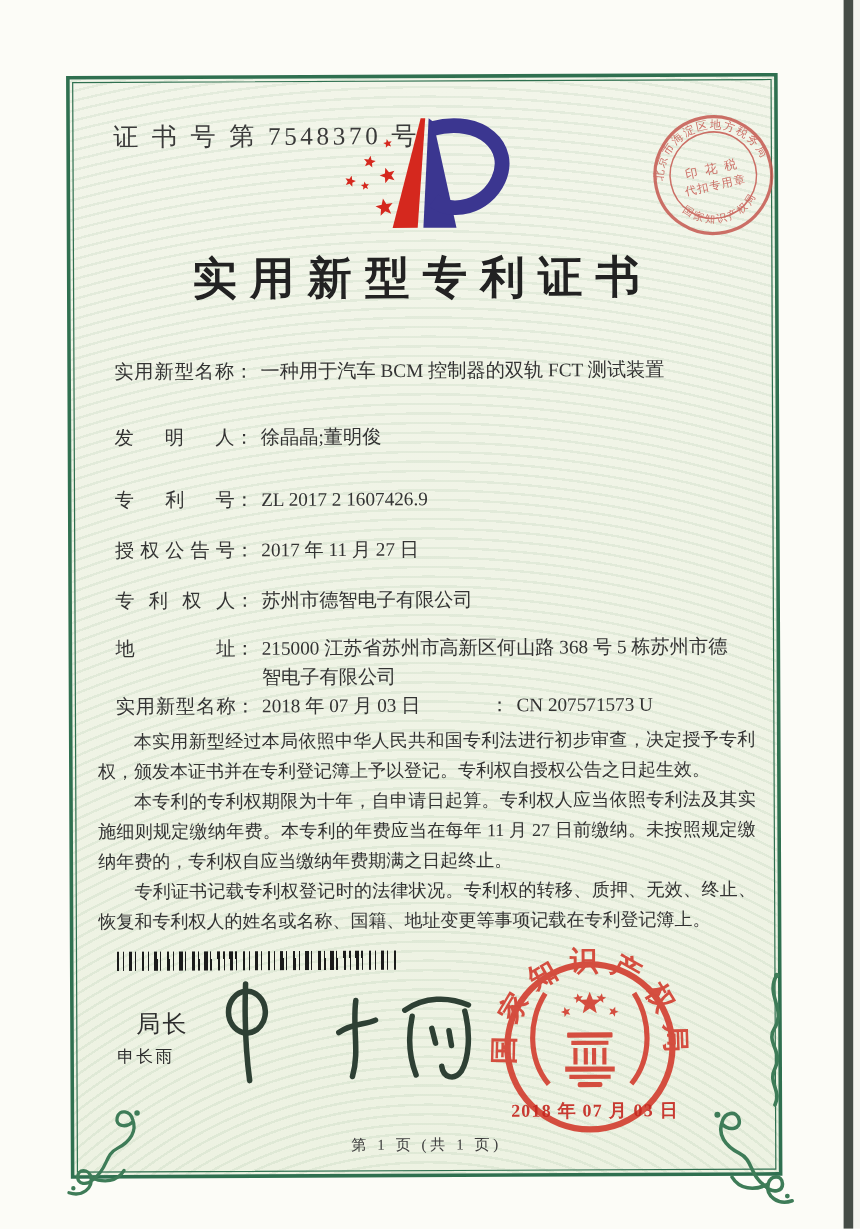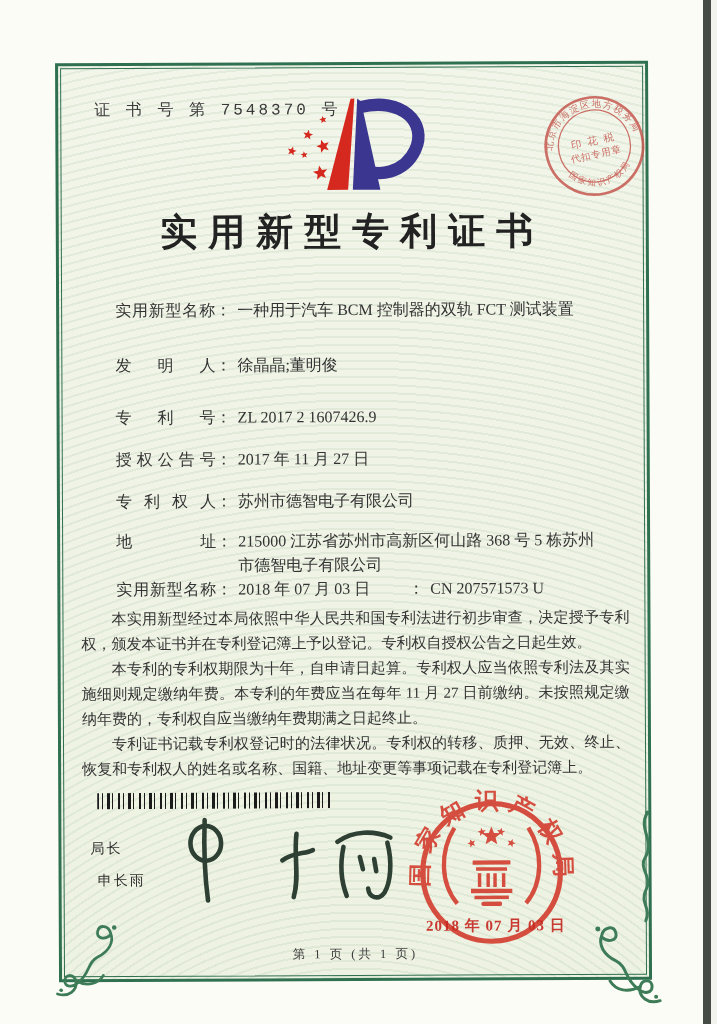--- a/index.html
+++ b/index.html
@@ -19,47 +19,47 @@
     border:3px solid #2f7050;box-sizing:border-box;
     background:
       repeating-radial-gradient(circle at 50% 135%, rgba(98,150,104,0.10) 0 2px, rgba(0,0,0,0) 2px 8px),
       linear-gradient(#f2f5e9,#edf2e2);
   }
   .frame::before{
     content:"";position:absolute;left:2px;top:2px;right:2px;bottom:2px;
     border:1px solid #2f7050;pointer-events:none;
   }
 
-  .cert-no{position:absolute;left:36px;top:34px;font-size:16px;letter-spacing:3px;color:#3a3a3a;font-family:Liberation Mono, monospace;}
+  .cert-no{position:absolute;left:36px;top:34px;font-size:21px;letter-spacing:3px;color:#3a3a3a;}
 
   .logo{position:absolute;left:204px;top:26px;width:190px;height:114px;}
 
   .title{position:absolute;left:0;top:142px;width:100%;text-align:center;
     font-size:37px;font-weight:bold;letter-spacing:11px;color:#222;}
 
   .field-row{position:absolute;left:36px;right:40px;display:flex;align-items:flex-start;
     font-size:16px;line-height:24px;color:#333;}
-  .flabel{display:inline-block;width:100px;text-align:justify;text-align-last:justify;flex:none;margin-left:20px;}
+  .flabel{display:inline-block;width:100px;text-align:justify;text-align-last:justify;flex:none;}
   .fcolon{flex:none;margin-right:6px;}
   .fvalue{flex:1;}
   .grant-group2{position:absolute;left:312px;top:0;display:flex;}
   .grant-group2 .flabel{width:84px;}
 
   .paras{position:absolute;left:21px;right:18px;top:541px;font-size:15px;line-height:25px;color:#333;
     font-family:"Liberation Serif","DejaVu Serif",serif;}
   .paras p{margin:0;text-indent:2em;text-align:justify;}
 
   .barcode{position:absolute;left:36px;top:727px;width:234px;height:16px;
     background-image:repeating-linear-gradient(90deg,
       #1b1b1b 0 2px, rgba(0,0,0,0) 2px 5px,
       #1b1b1b 5px 6px, rgba(0,0,0,0) 6px 10px,
       #1b1b1b 10px 13px, rgba(0,0,0,0) 13px 15px,
       #1b1b1b 15px 16px, rgba(0,0,0,0) 16px 21px);}
 
-  .signer-title{position:absolute;left:29px;top:774px;font-size:14px;letter-spacing:2px;color:#2e2e2e;}
+  .signer-title{position:absolute;left:52px;top:774px;font-size:20px;letter-spacing:2px;color:#2e2e2e;}
   .signer-name{position:absolute;left:36px;top:806px;font-size:14px;letter-spacing:2px;color:#2e2e2e;}
   .signature{position:absolute;left:108px;top:740px;width:244px;height:102px;}
 
   .seal{position:absolute;left:344px;top:722px;width:172px;height:172px;}
   .seal-date{position:absolute;left:350px;top:852px;width:168px;text-align:center;
     font-size:15px;font-weight:bold;color:#c5271f;letter-spacing:1px;opacity:.9;}
 
   .tax-stamp{position:absolute;left:482px;top:28px;width:108px;height:108px;}
 
   .footer{position:absolute;left:0;top:881px;width:100%;text-align:center;

